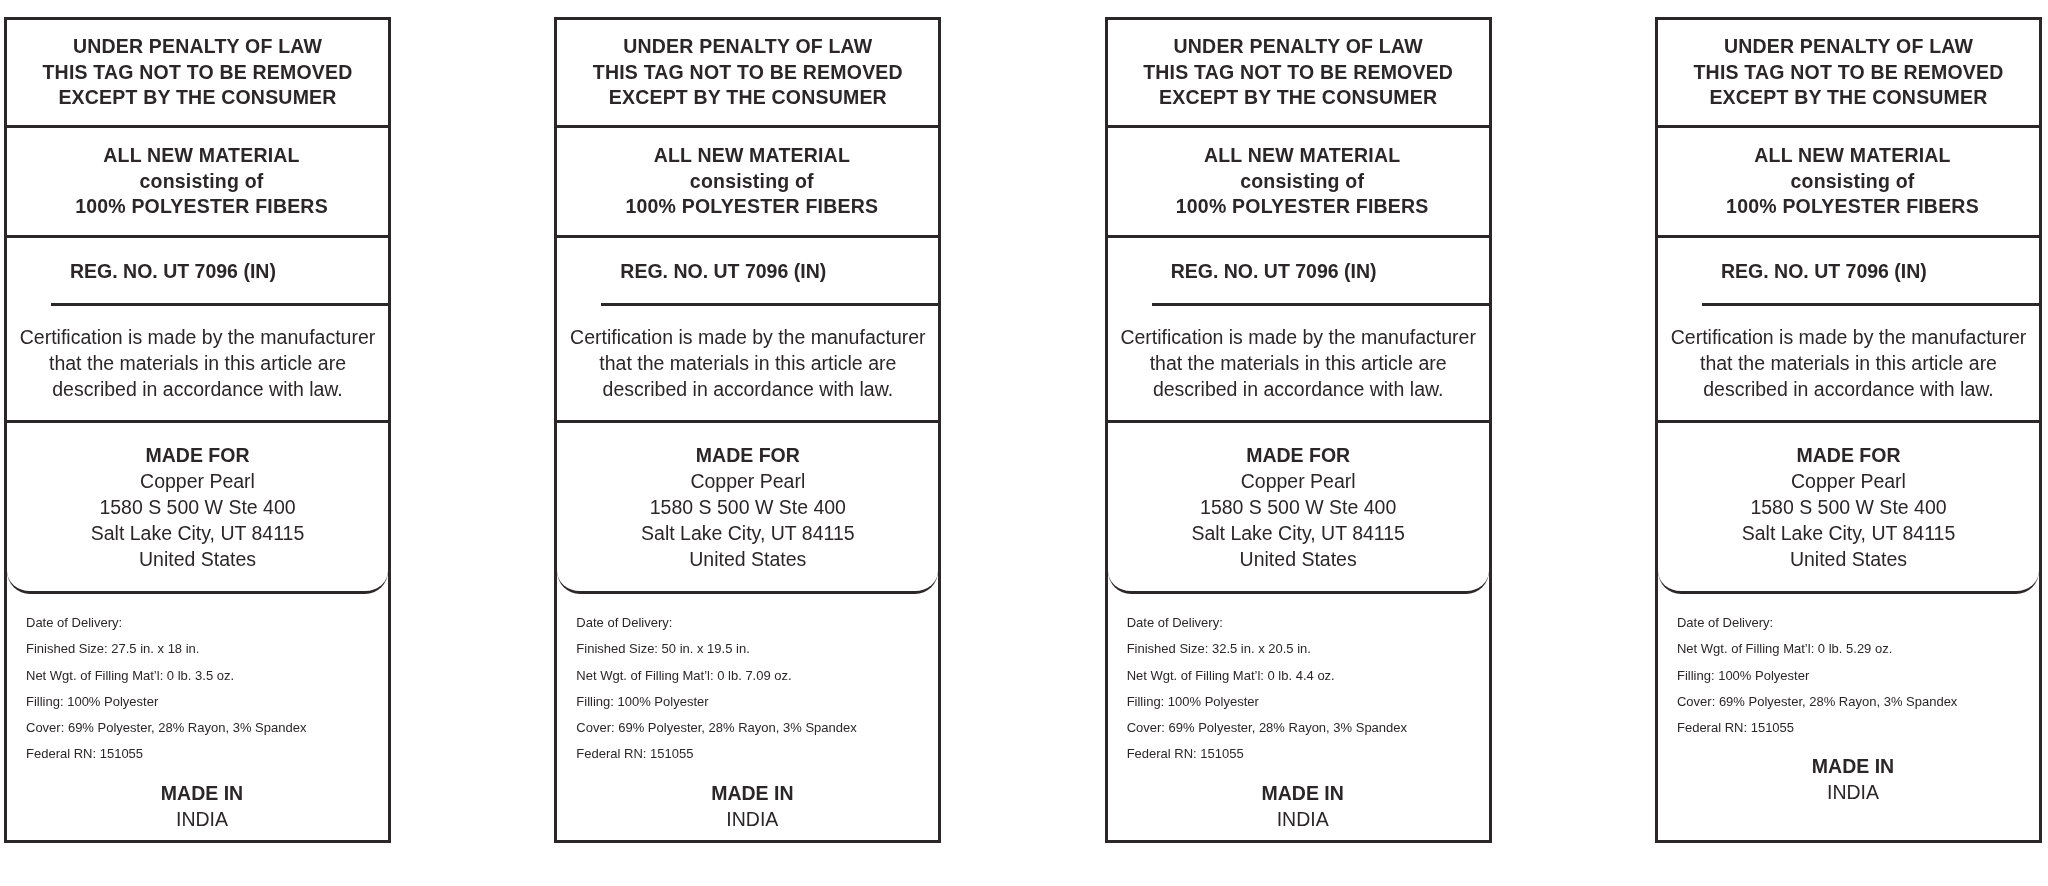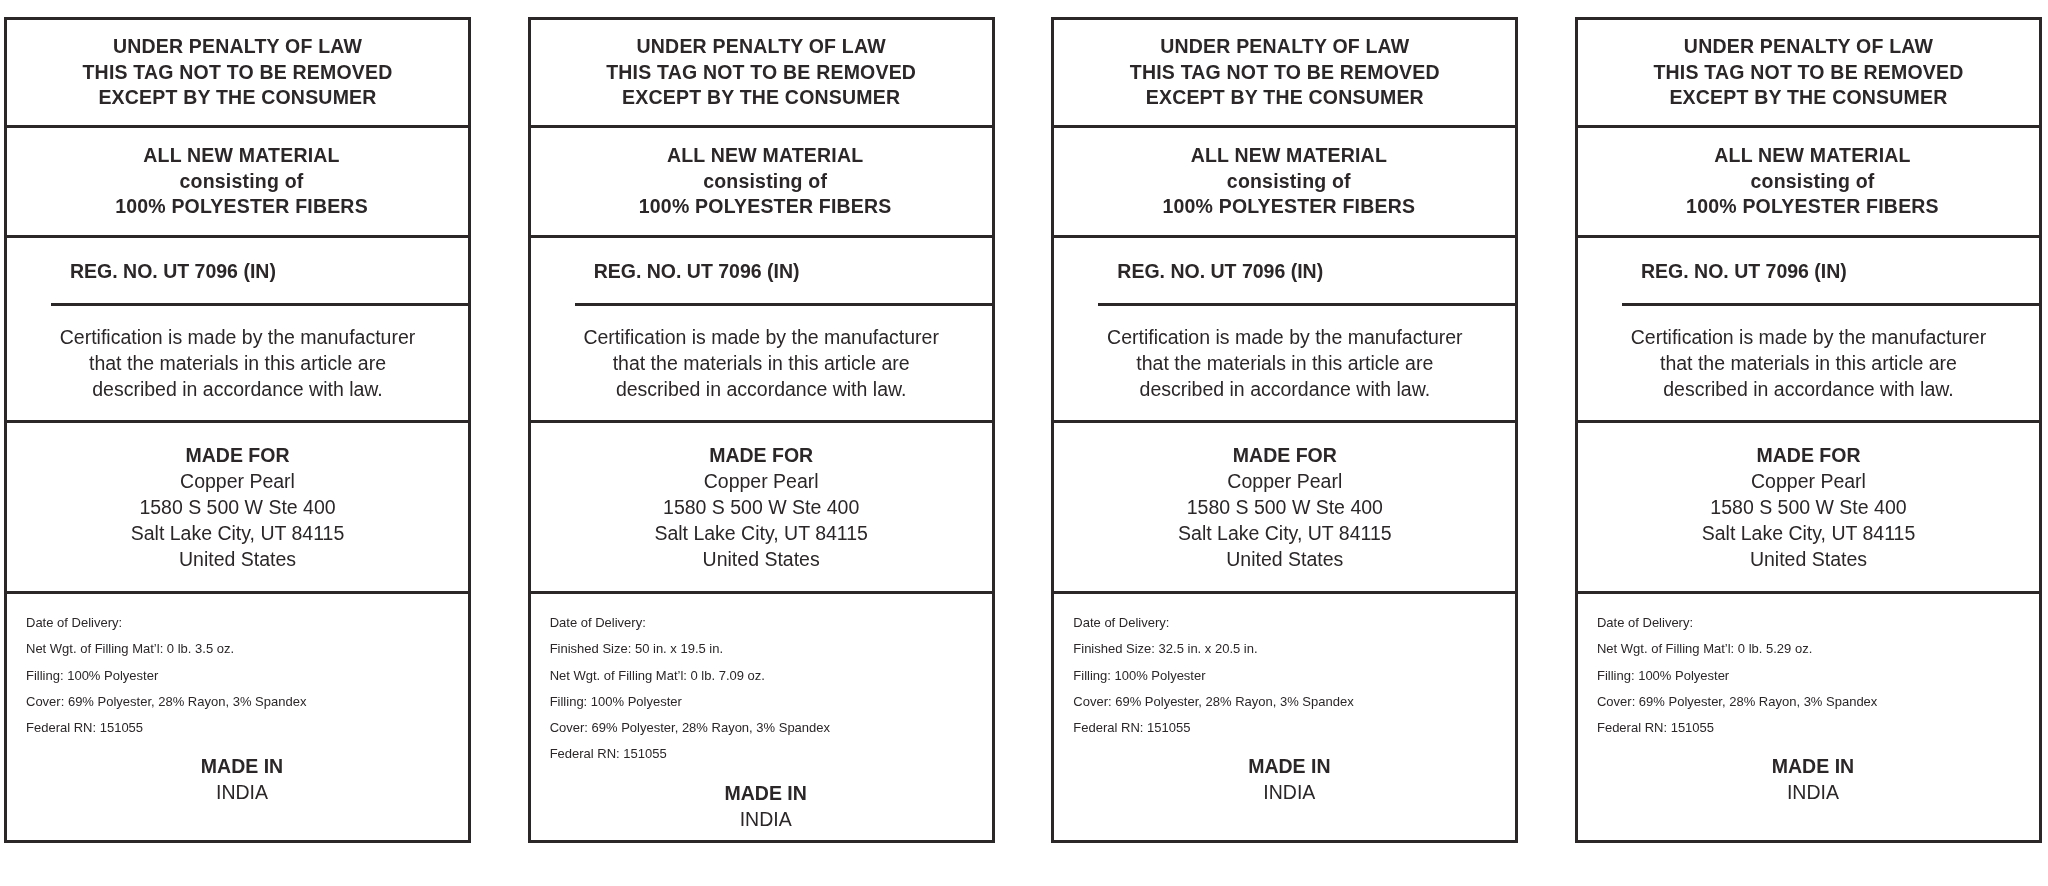--- a/index.html
+++ b/index.html
@@ -15,42 +15,42 @@
     font-family: "Liberation Sans", "DejaVu Sans", sans-serif;
     color: #2b2728;
   }
   .labels-row {
     display: flex;
     justify-content: space-between;
     padding: 17px 6px 0 4px;
   }
   .law-label {
     box-sizing: border-box;
-    width: 467px;
+    width: 387px;
     height: 826px;
     border: 3px solid #2b2728;
     background: #ffffff;
     display: flex;
     flex-direction: column;
   }
   .sec {
     box-sizing: border-box;
     border-bottom: 3px solid #2b2728;
     display: flex;
     flex-direction: column;
     justify-content: center;
     align-items: center;
     text-align: center;
     flex: 0 0 auto;
   }
   .sec-penalty  { height: 108px; }
   .sec-material { height: 110px; padding-left: 8px; }
   .sec-reg      { height: 68px;  align-items: flex-start; padding-left: 19px; text-align: left; margin-left: 44px; }
   .sec-cert     { height: 117px; }
-  .sec-madefor  { height: 171px; }
+  .sec-madefor  { height: 171px; border-radius: 23px; }
   .sec-details  {
     flex: 1 1 auto;
     border-bottom: none;
     justify-content: flex-start;
     align-items: stretch;
     text-align: left;
     padding: 16px 10px 0 19px;
   }
   .ln {
     font-size: 19.5px;
@@ -98,20 +98,21 @@
     <div class="sec sec-madefor">
       <div class="ln b">MADE FOR</div>
       <div class="ln">Copper Pearl</div>
       <div class="ln">1580 S 500 W Ste 400</div>
       <div class="ln">Salt Lake City, UT 84115</div>
       <div class="ln">United States</div>
     </div>
 
     <div class="sec sec-details">
       <div class="detail-line">Date of Delivery:</div>
+      <div class="detail-line">Finished Size: 27.5 in. x 18 in.</div>
       <div class="detail-line">Net Wgt. of Filling Mat’l: 0 lb. 3.5 oz.</div>
       <div class="detail-line">Filling: 100% Polyester</div>
       <div class="detail-line">Cover: 69% Polyester, 28% Rayon, 3% Spandex</div>
       <div class="detail-line">Federal RN: 151055</div>
       <div class="made-in-block">
         <div class="ln b">MADE IN</div>
         <div class="ln">INDIA</div>
       </div>
     </div>
 
@@ -192,20 +193,21 @@
       <div class="ln b">MADE FOR</div>
       <div class="ln">Copper Pearl</div>
       <div class="ln">1580 S 500 W Ste 400</div>
       <div class="ln">Salt Lake City, UT 84115</div>
       <div class="ln">United States</div>
     </div>
 
     <div class="sec sec-details">
       <div class="detail-line">Date of Delivery:</div>
       <div class="detail-line">Finished Size: 32.5 in. x 20.5 in.</div>
+      <div class="detail-line">Net Wgt. of Filling Mat’l: 0 lb. 4.4 oz.</div>
       <div class="detail-line">Filling: 100% Polyester</div>
       <div class="detail-line">Cover: 69% Polyester, 28% Rayon, 3% Spandex</div>
       <div class="detail-line">Federal RN: 151055</div>
       <div class="made-in-block">
         <div class="ln b">MADE IN</div>
         <div class="ln">INDIA</div>
       </div>
     </div>
 
   </div>

